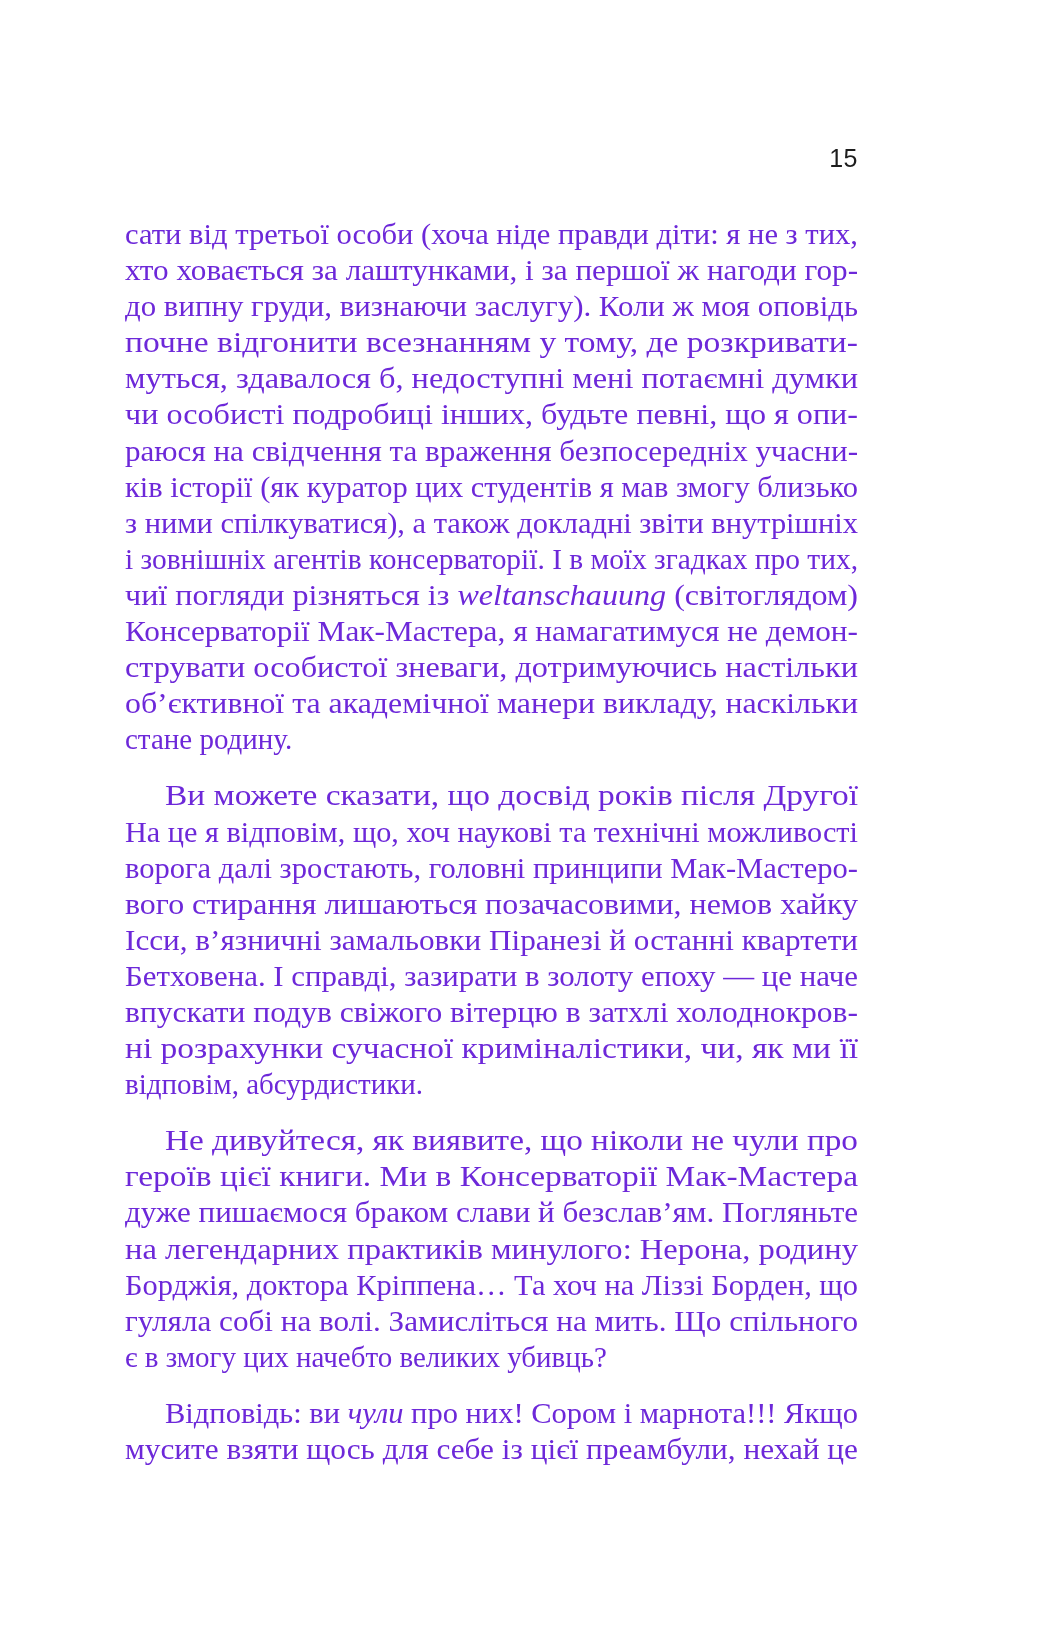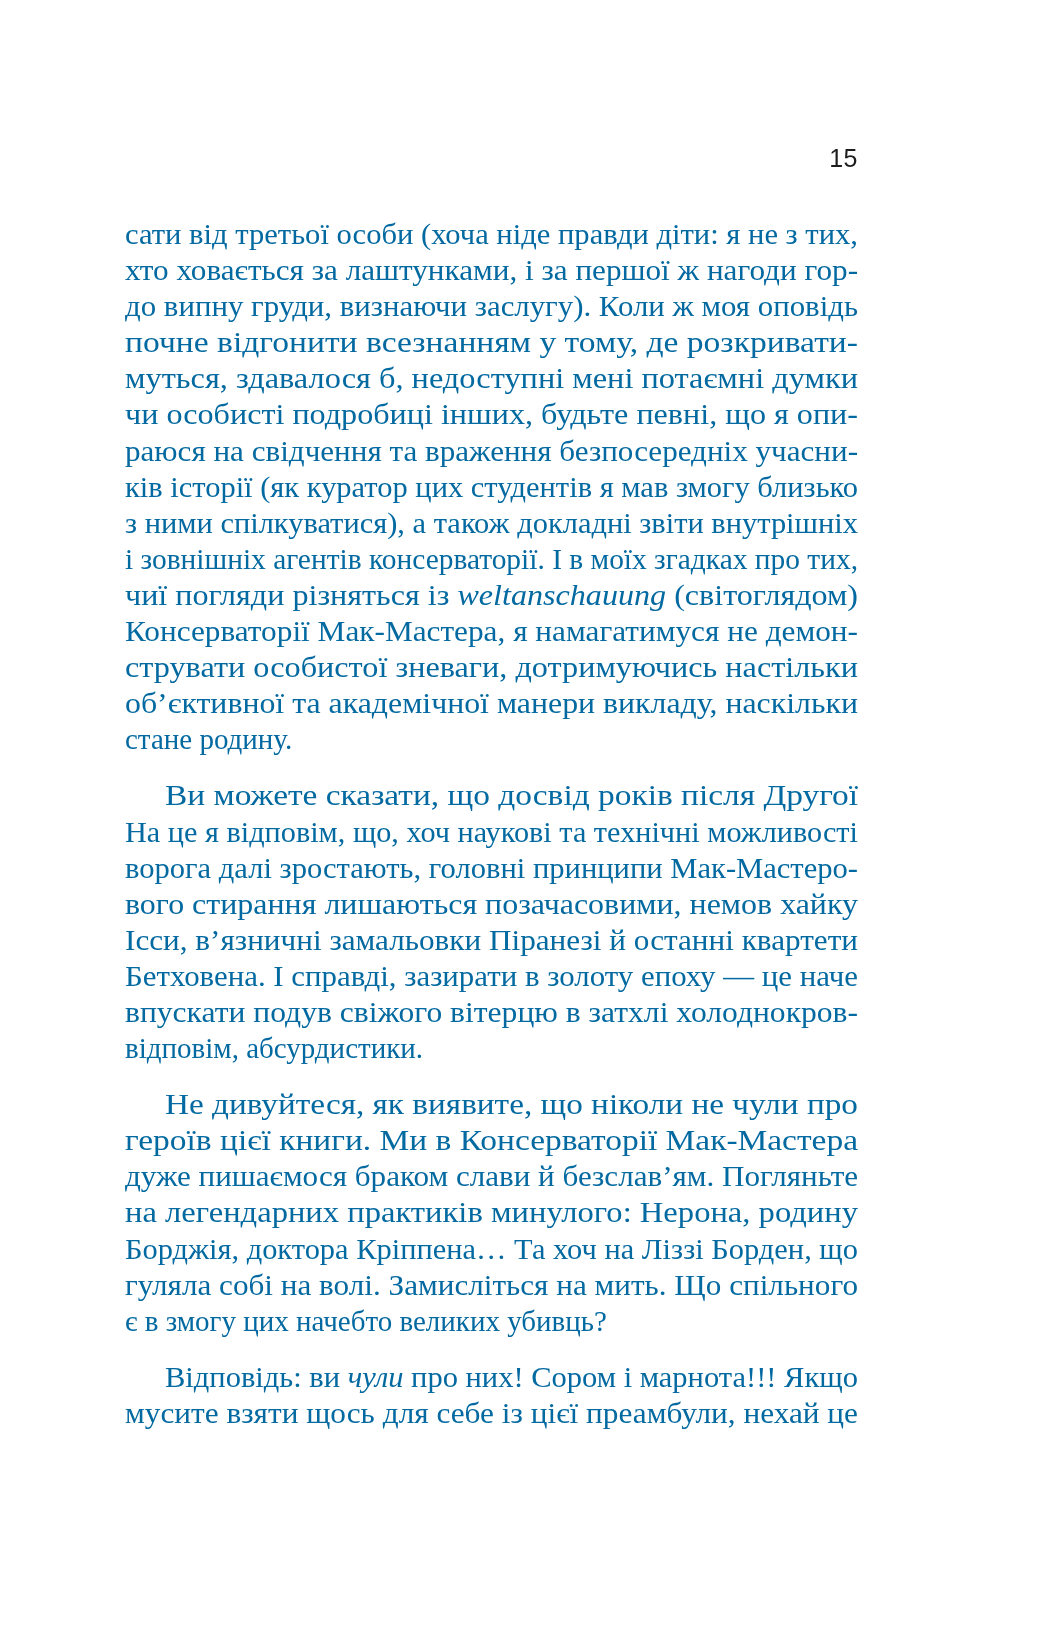--- a/index.html
+++ b/index.html
@@ -47,21 +47,21 @@
     white-space: nowrap;
     transform-origin: 0 50%;
   }
   .it { font-style: italic; }
 </style>
 </head>
 <body style="background: rgb(255, 255, 255);">
 
 <div class="page">
   <div class="folio">15</div>
-  <div class="bodytext" id="body-text" style="color: #0369a1;">
+  <div class="bodytext" id="body-text" style="color: #6d28d9;">
       <div>
         <div class="line"><span class="fit" style="transform: scaleX(1.0542);"><span class="">сати від третьої особи (хоча ніде правди діти: я не з тих,</span></span></div>
         <div class="line"><span class="fit" style="transform: scaleX(1.0749);"><span class="">хто ховається за лаштунками, і за першої ж нагоди гор-</span></span></div>
         <div class="line"><span class="fit" style="transform: scaleX(1.0633);"><span class="">до випну груди, визнаючи заслугу). Коли ж моя оповідь</span></span></div>
         <div class="line"><span class="fit" style="transform: scaleX(1.1577);"><span class="">почне відгонити всезнанням у тому, де розкривати-</span></span></div>
         <div class="line"><span class="fit" style="transform: scaleX(1.1158);"><span class="">муться, здавалося б, недоступні мені потаємні думки</span></span></div>
         <div class="line"><span class="fit" style="transform: scaleX(1.108);"><span class="">чи особисті подробиці інших, будьте певні, що я опи-</span></span></div>
         <div class="line"><span class="fit" style="transform: scaleX(1.0725);"><span class="">раюся на свідчення та враження безпосередніх учасни-</span></span></div>
         <div class="line"><span class="fit" style="transform: scaleX(1.0506);"><span class="">ків історії (як куратор цих студентів я мав змогу близько</span></span></div>
         <div class="line"><span class="fit" style="transform: scaleX(1.0497);"><span class="">з ними спілкуватися), а також докладні звіти внутрішніх</span></span></div>
@@ -73,20 +73,21 @@
         <div class="line"><span class="fit"><span class="">стане родину.</span></span></div>
       </div>
       <div>
         <div class="line indent"><span class="fit" style="transform: scaleX(1.1519);"><span class="">Ви можете сказати, що досвід років після Другої</span></span></div>
         <div class="line"><span class="fit" style="transform: scaleX(1.0433);"><span class="">На це я відповім, що, хоч наукові та технічні можливості</span></span></div>
         <div class="line"><span class="fit" style="transform: scaleX(1.0538);"><span class="">ворога далі зростають, головні принципи Мак-Мастеро-</span></span></div>
         <div class="line"><span class="fit" style="transform: scaleX(1.1018);"><span class="">вого стирання лишаються позачасовими, немов хайку</span></span></div>
         <div class="line"><span class="fit" style="transform: scaleX(1.0756);"><span class="">Ісси, в’язничні замальовки Піранезі й останні квартети</span></span></div>
         <div class="line"><span class="fit" style="transform: scaleX(1.0645);"><span class="">Бетховена. І справді, зазирати в золоту епоху — це наче</span></span></div>
         <div class="line"><span class="fit" style="transform: scaleX(1.089);"><span class="">впускати подув свіжого вітерцю в затхлі холоднокров-</span></span></div>
+        <div class="line"><span class="fit" style="transform: scaleX(1.1544);"><span class="">ні розрахунки сучасної криміналістики, чи, як ми її</span></span></div>
         <div class="line"><span class="fit"><span class="">відповім, абсурдистики.</span></span></div>
       </div>
       <div>
         <div class="line indent"><span class="fit" style="transform: scaleX(1.1466);"><span class="">Не дивуйтеся, як виявите, що ніколи не чули про</span></span></div>
         <div class="line"><span class="fit" style="transform: scaleX(1.153);"><span class="">героїв цієї книги. Ми в Консерваторії Мак-Мастера</span></span></div>
         <div class="line"><span class="fit" style="transform: scaleX(1.072);"><span class="">дуже пишаємося браком слави й безслав’ям. Погляньте</span></span></div>
         <div class="line"><span class="fit" style="transform: scaleX(1.1235);"><span class="">на легендарних практиків минулого: Нерона, родину</span></span></div>
         <div class="line"><span class="fit" style="transform: scaleX(1.0493);"><span class="">Борджія, доктора Кріппена… Та хоч на Ліззі Борден, що</span></span></div>
         <div class="line"><span class="fit" style="transform: scaleX(1.0747);"><span class="">гуляла собі на волі. Замисліться на мить. Що спільного</span></span></div>
         <div class="line"><span class="fit"><span class="">є в змогу цих начебто великих убивць?</span></span></div>

